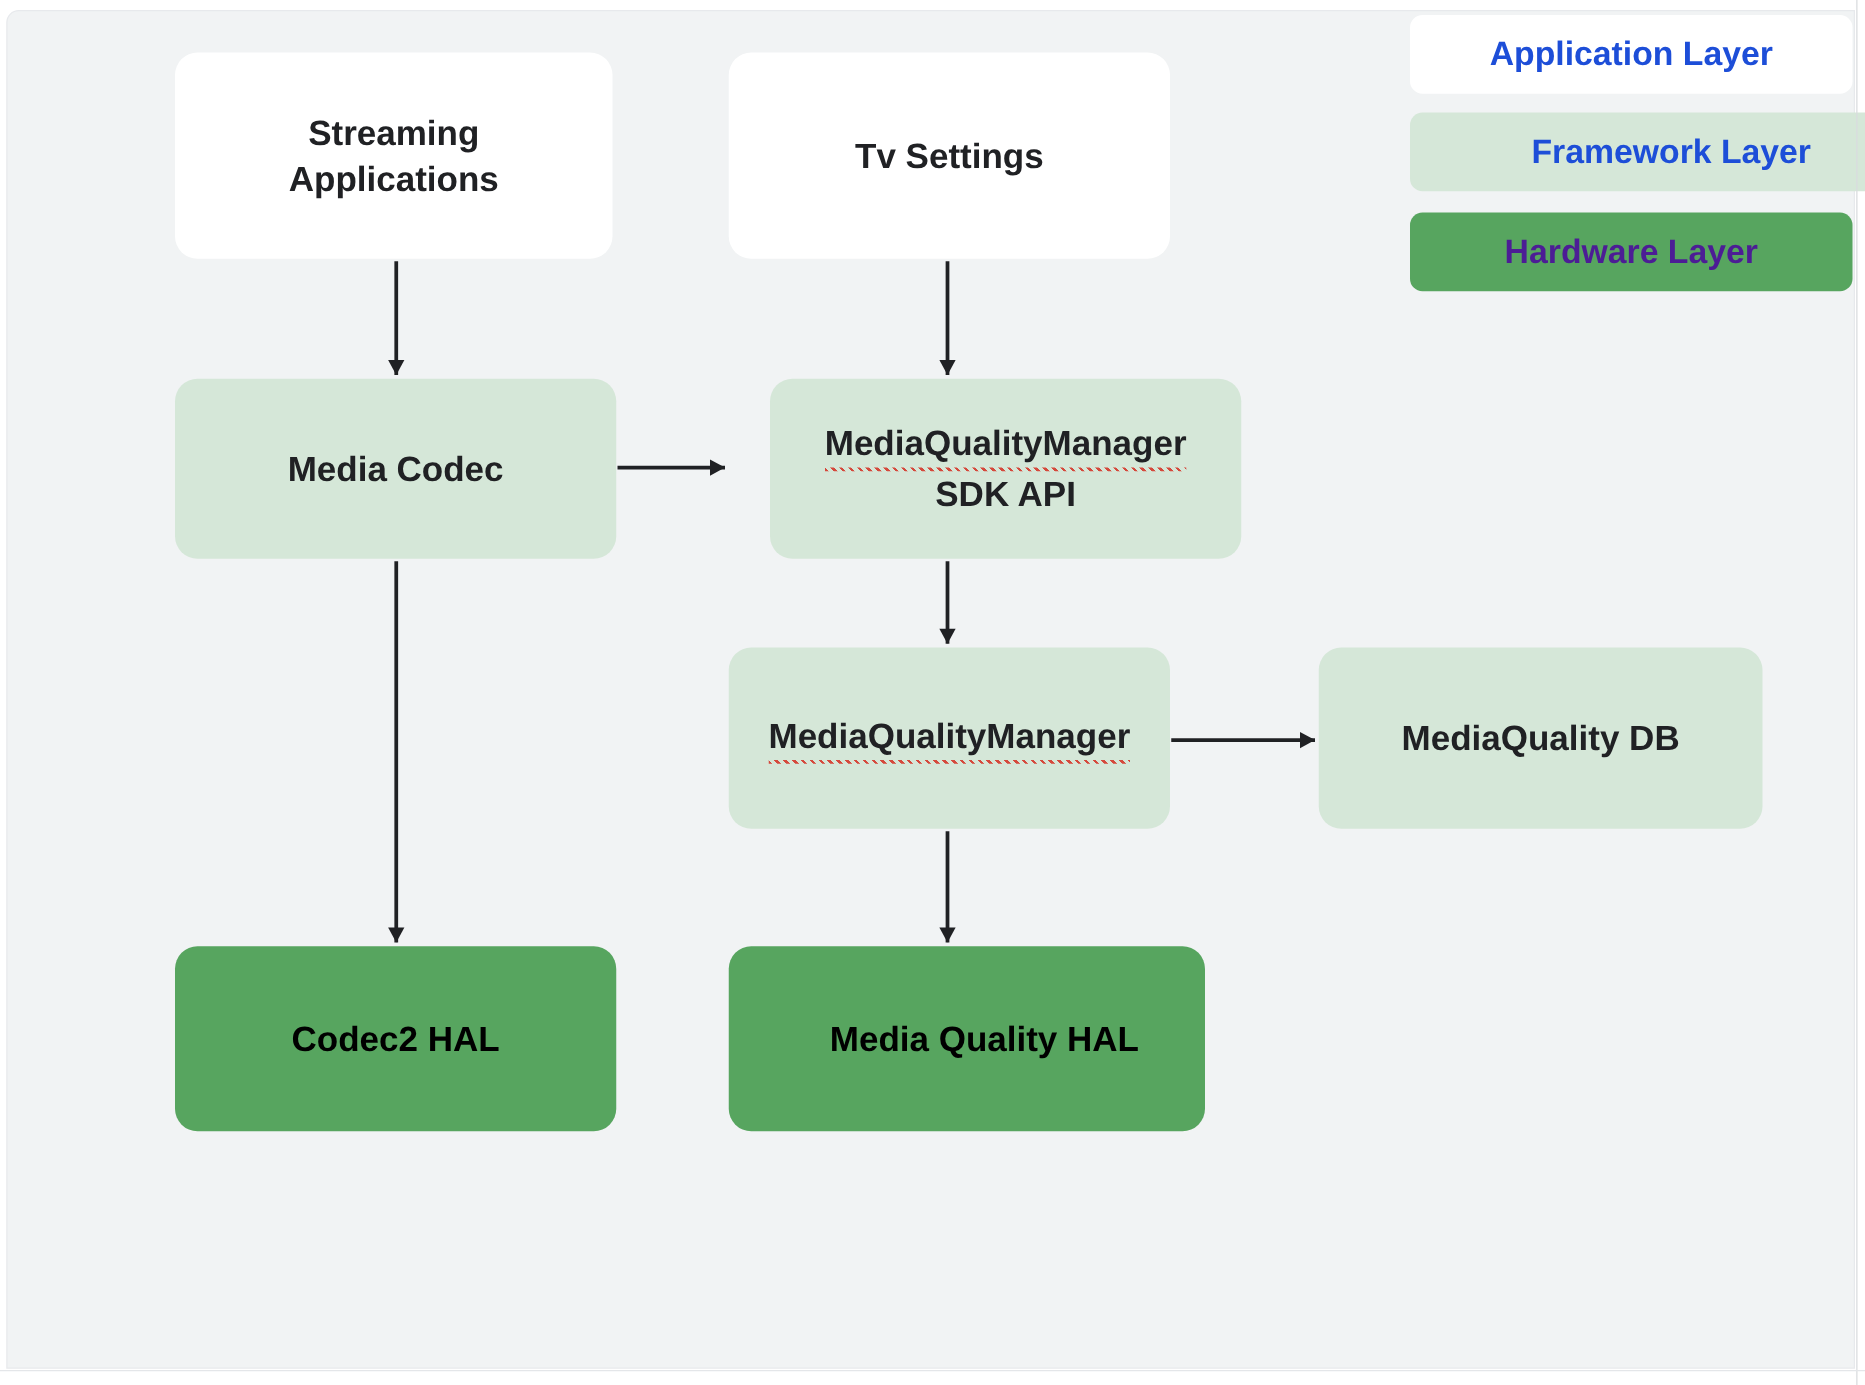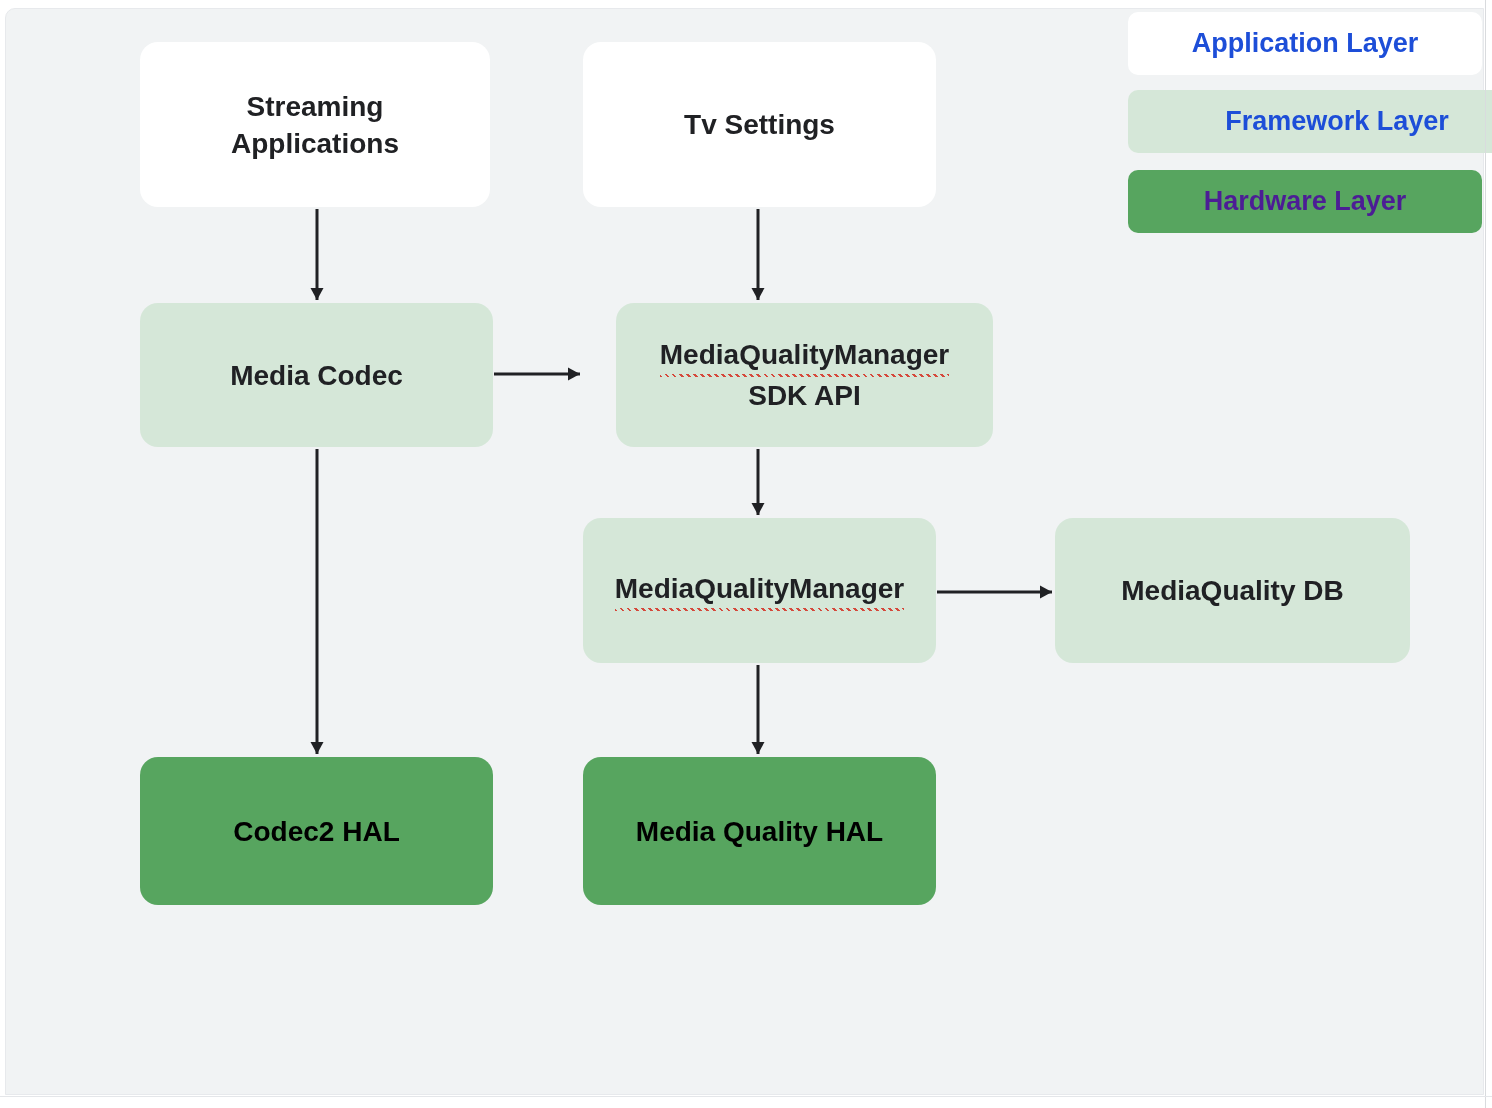--- a/index.html
+++ b/index.html
@@ -49,21 +49,21 @@
   .layer-framework  { background: #d5e7d8; }
   .layer-hardware   { background: #57a55f; color: #000000; }
 
   .n-streaming { left: 140px; top: 42px;  width: 350px; height: 165px; }
   .n-tvsettings{ left: 583px; top: 42px;  width: 353px; height: 165px; }
   .n-mediacodec{ left: 140px; top: 303px; width: 353px; height: 144px; }
   .n-mqmsdk    { left: 616px; top: 303px; width: 377px; height: 144px; }
   .n-mqservice { left: 583px; top: 518px; width: 353px; height: 145px; }
   .n-mqdb      { left: 1055px;top: 518px; width: 355px; height: 145px; }
   .n-codec2hal { left: 140px; top: 757px; width: 353px; height: 148px; }
-  .n-mqhal     { left: 583px; top: 757px; width: 353px; height: 148px; }
+  .n-mqhal     { left: 583px; top: 757px; width: 353px; height: 148px; padding-left: 28px; }
 
   .misspell {
     padding-bottom: 4px;
     background-image: repeating-linear-gradient(45deg, #d5493c 0 2px, rgba(0,0,0,0) 2px 5px);
     background-size: 100% 3px;
     background-position: 0 100%;
     background-repeat: no-repeat;
   }
 
   .legend-item {

